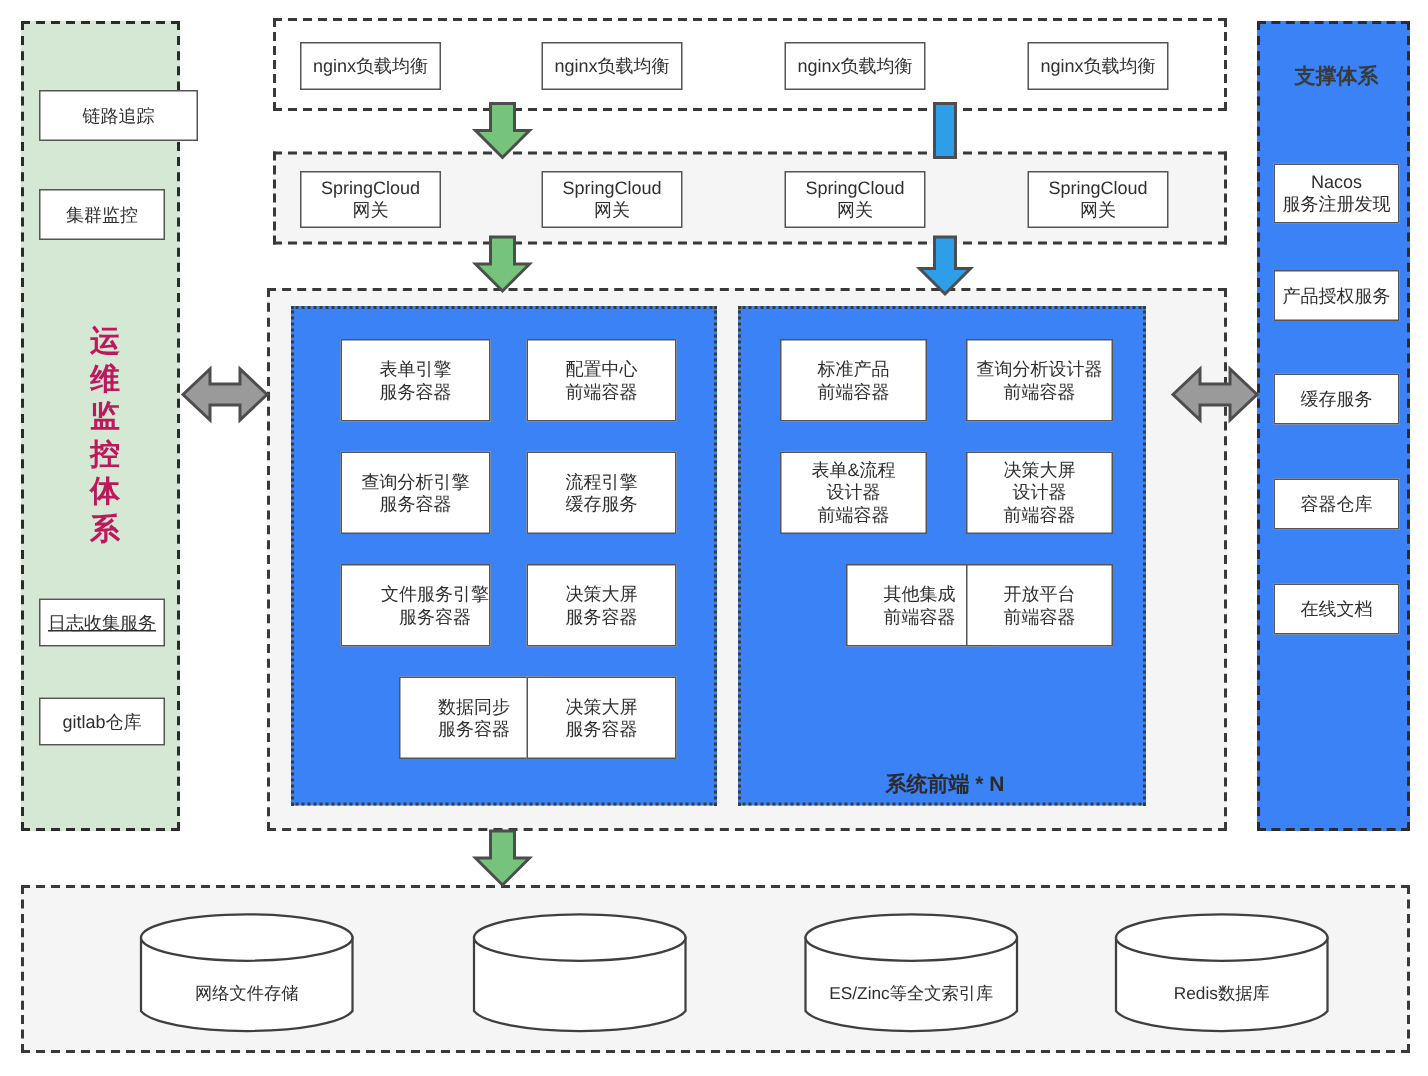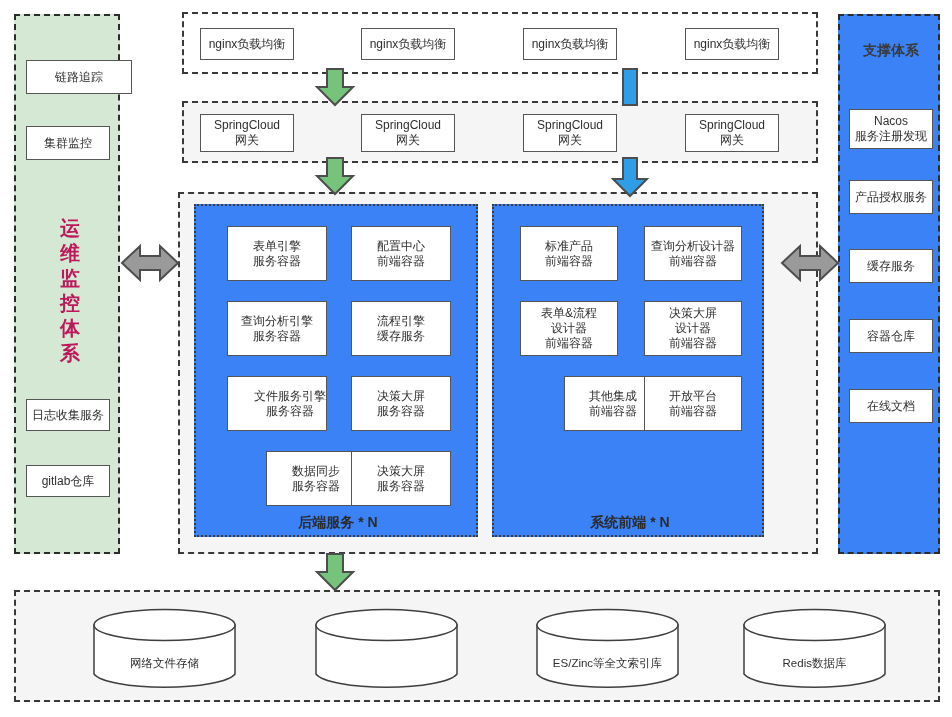--- a/index.html
+++ b/index.html
@@ -107,21 +107,21 @@
     <div class="abs node-box" style="left:10px; top:44px; width:106px; height:34px;">
       <span>链路追踪</span>
     </div>
 
     <div class="abs node-box" style="left:10px; top:110px; width:84px; height:34px;">
       <span>集群监控</span>
     </div>
 
     <div class="abs ops-title" style="left:39px; top:200px;">运维监控体系</div>
 
-    <div class="abs node-box" style="left:10px; top:383px; width:84px; height:32px;">
+    <div class="abs node-box" style="left:10px; top:383px; width:84px; height:32px;text-decoration:underline;">
       <span>日志收集服务</span>
     </div>
 
     <div class="abs node-box" style="left:10px; top:449px; width:84px; height:32px;">
       <span>gitlab仓库</span>
     </div>
   </div>
 
   <div class="abs dash-region" id="support-panel" style="left:838px; top:14px; width:102px; height:540px;">
 
@@ -211,21 +211,20 @@
 服务容器</span>
       </div>
       <div class="abs node-box" style="left:31px; top:245px; width:100px; height:55px;margin-left:39px;">
         <span>数据同步
 服务容器</span>
       </div>
       <div class="abs node-box" style="left:155px; top:245px; width:100px; height:55px;">
         <span>决策大屏
 服务容器</span>
       </div>
-      <div class="abs group-caption" style="left:0; top:308px; width:284px;">后端服务 * N</div>
     </div>
 
     <div class="abs dot-region" style="left:312px; top:10px; width:272px; height:333px;">
       <div class="abs node-box" style="left:26px; top:20px; width:98px; height:55px;">
         <span>标准产品
 前端容器</span>
       </div>
       <div class="abs node-box" style="left:150px; top:20px; width:98px; height:55px;">
         <span>查询分析设计器
 前端容器</span>

